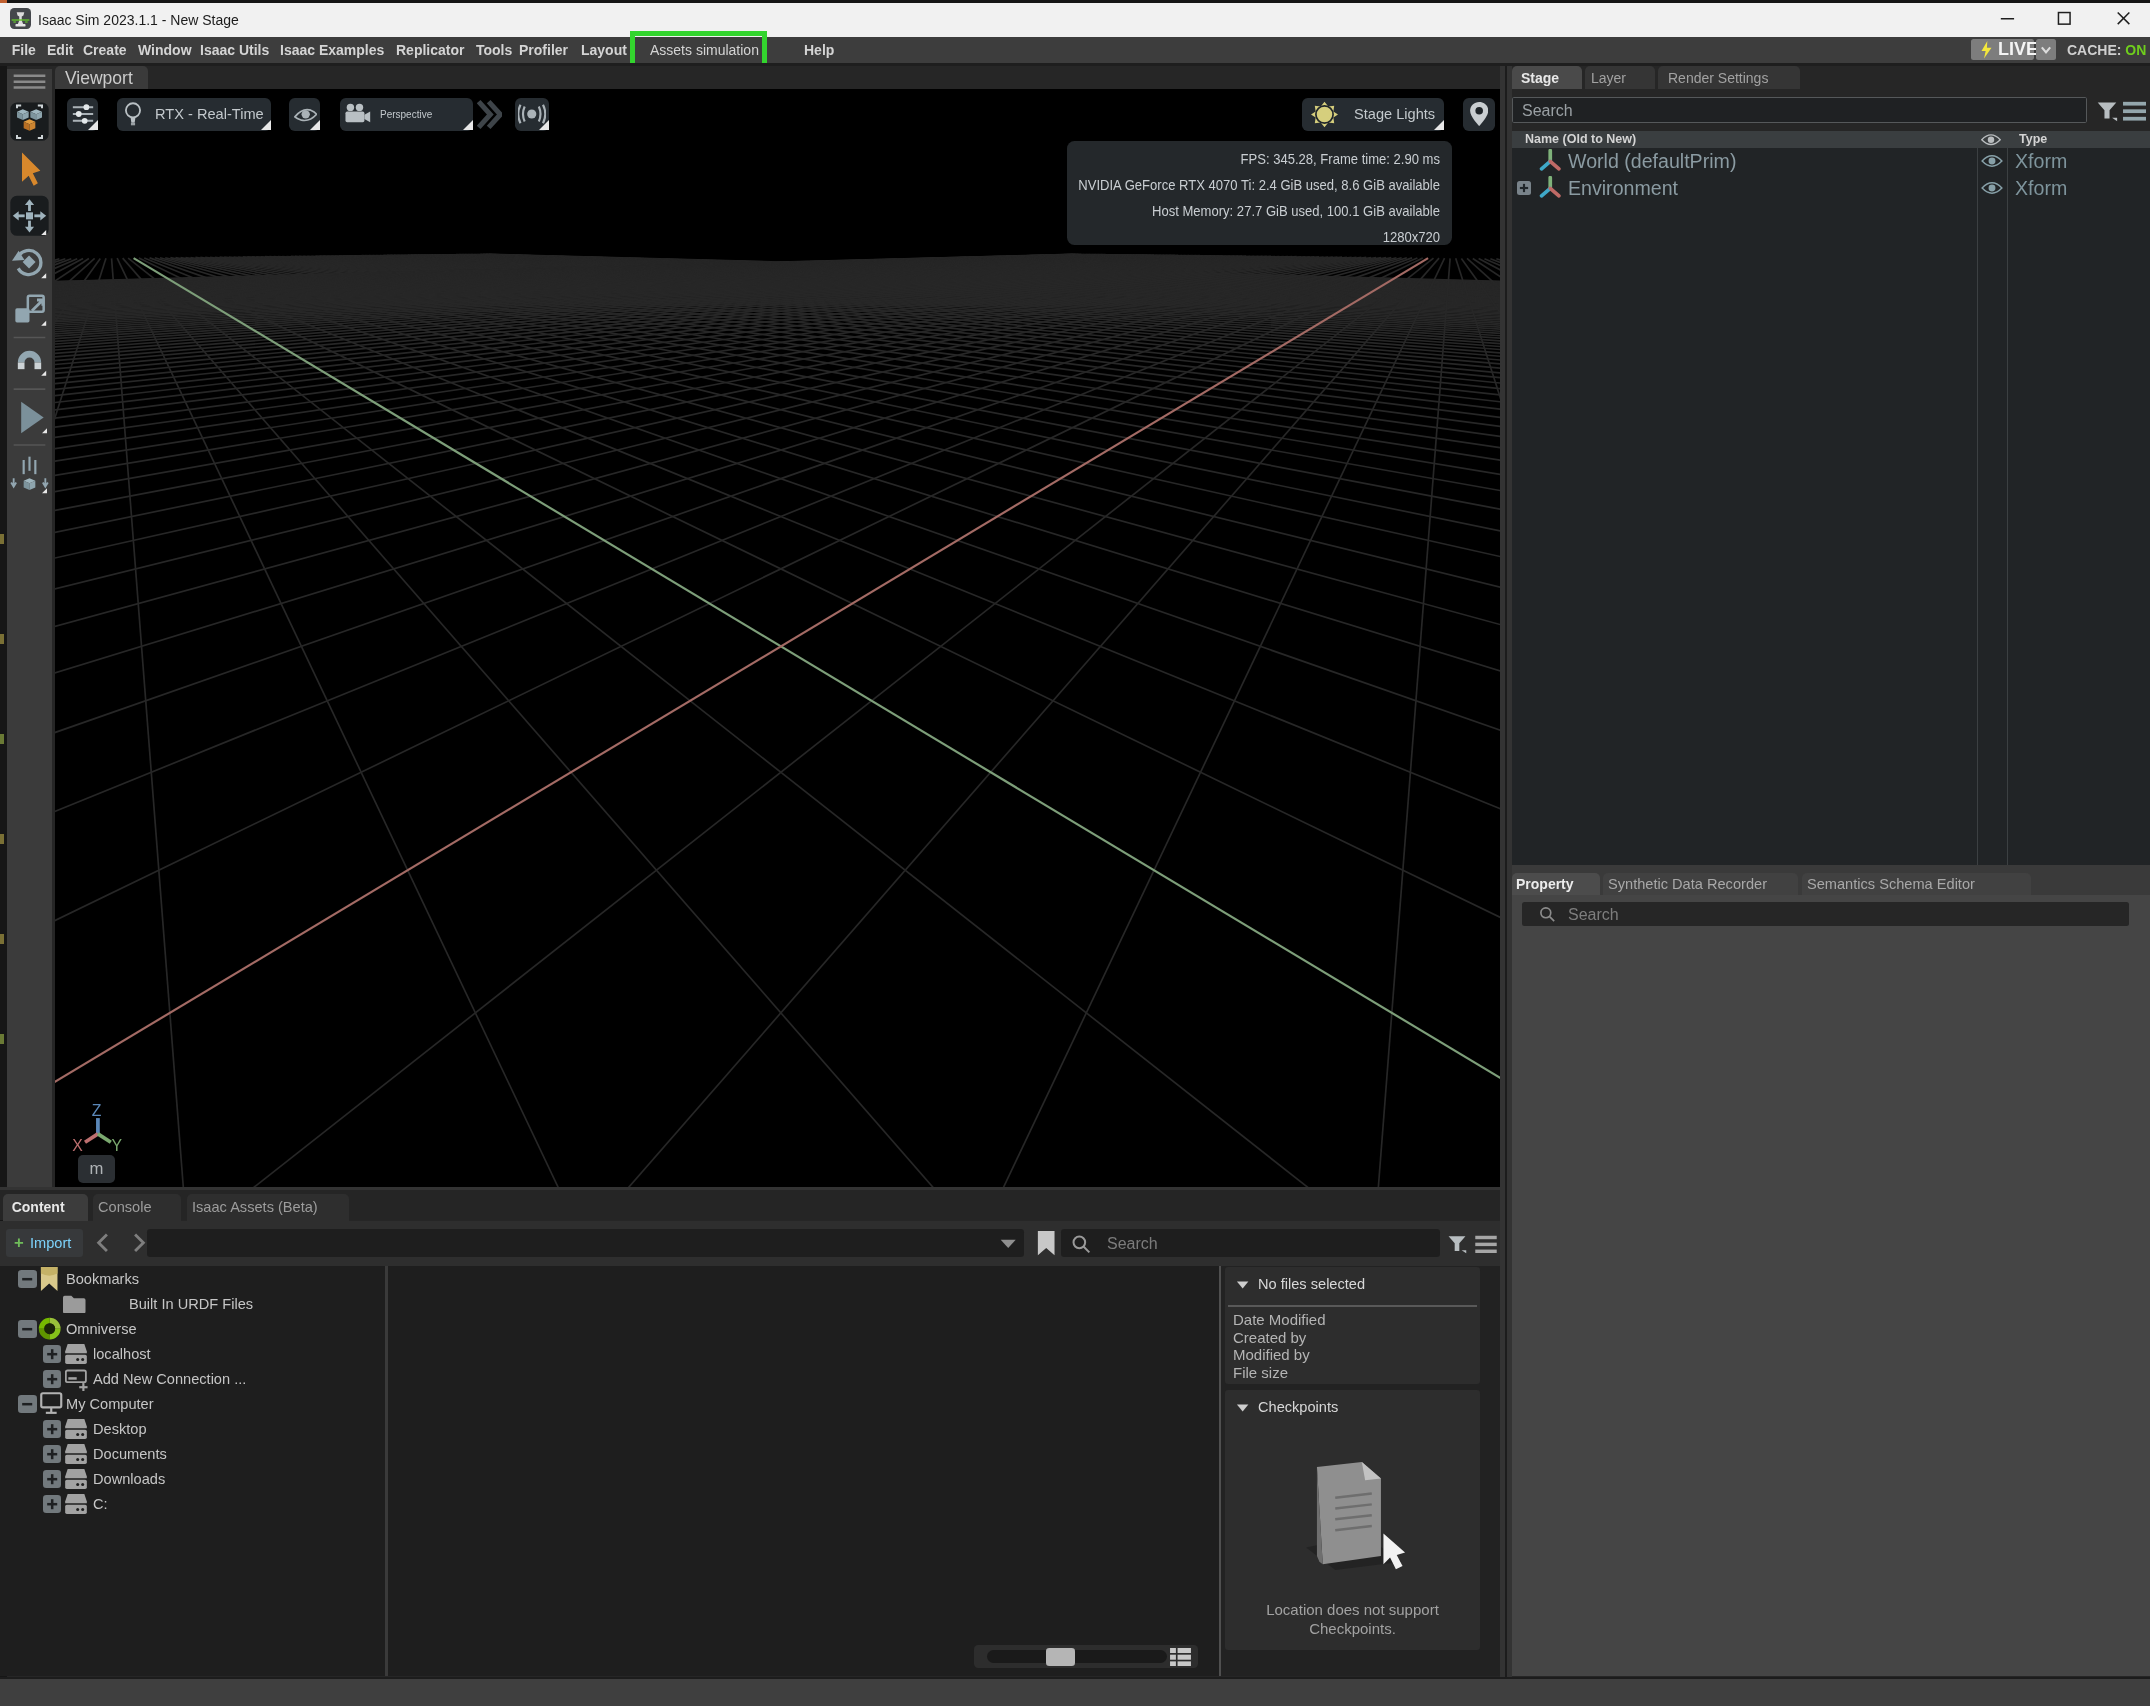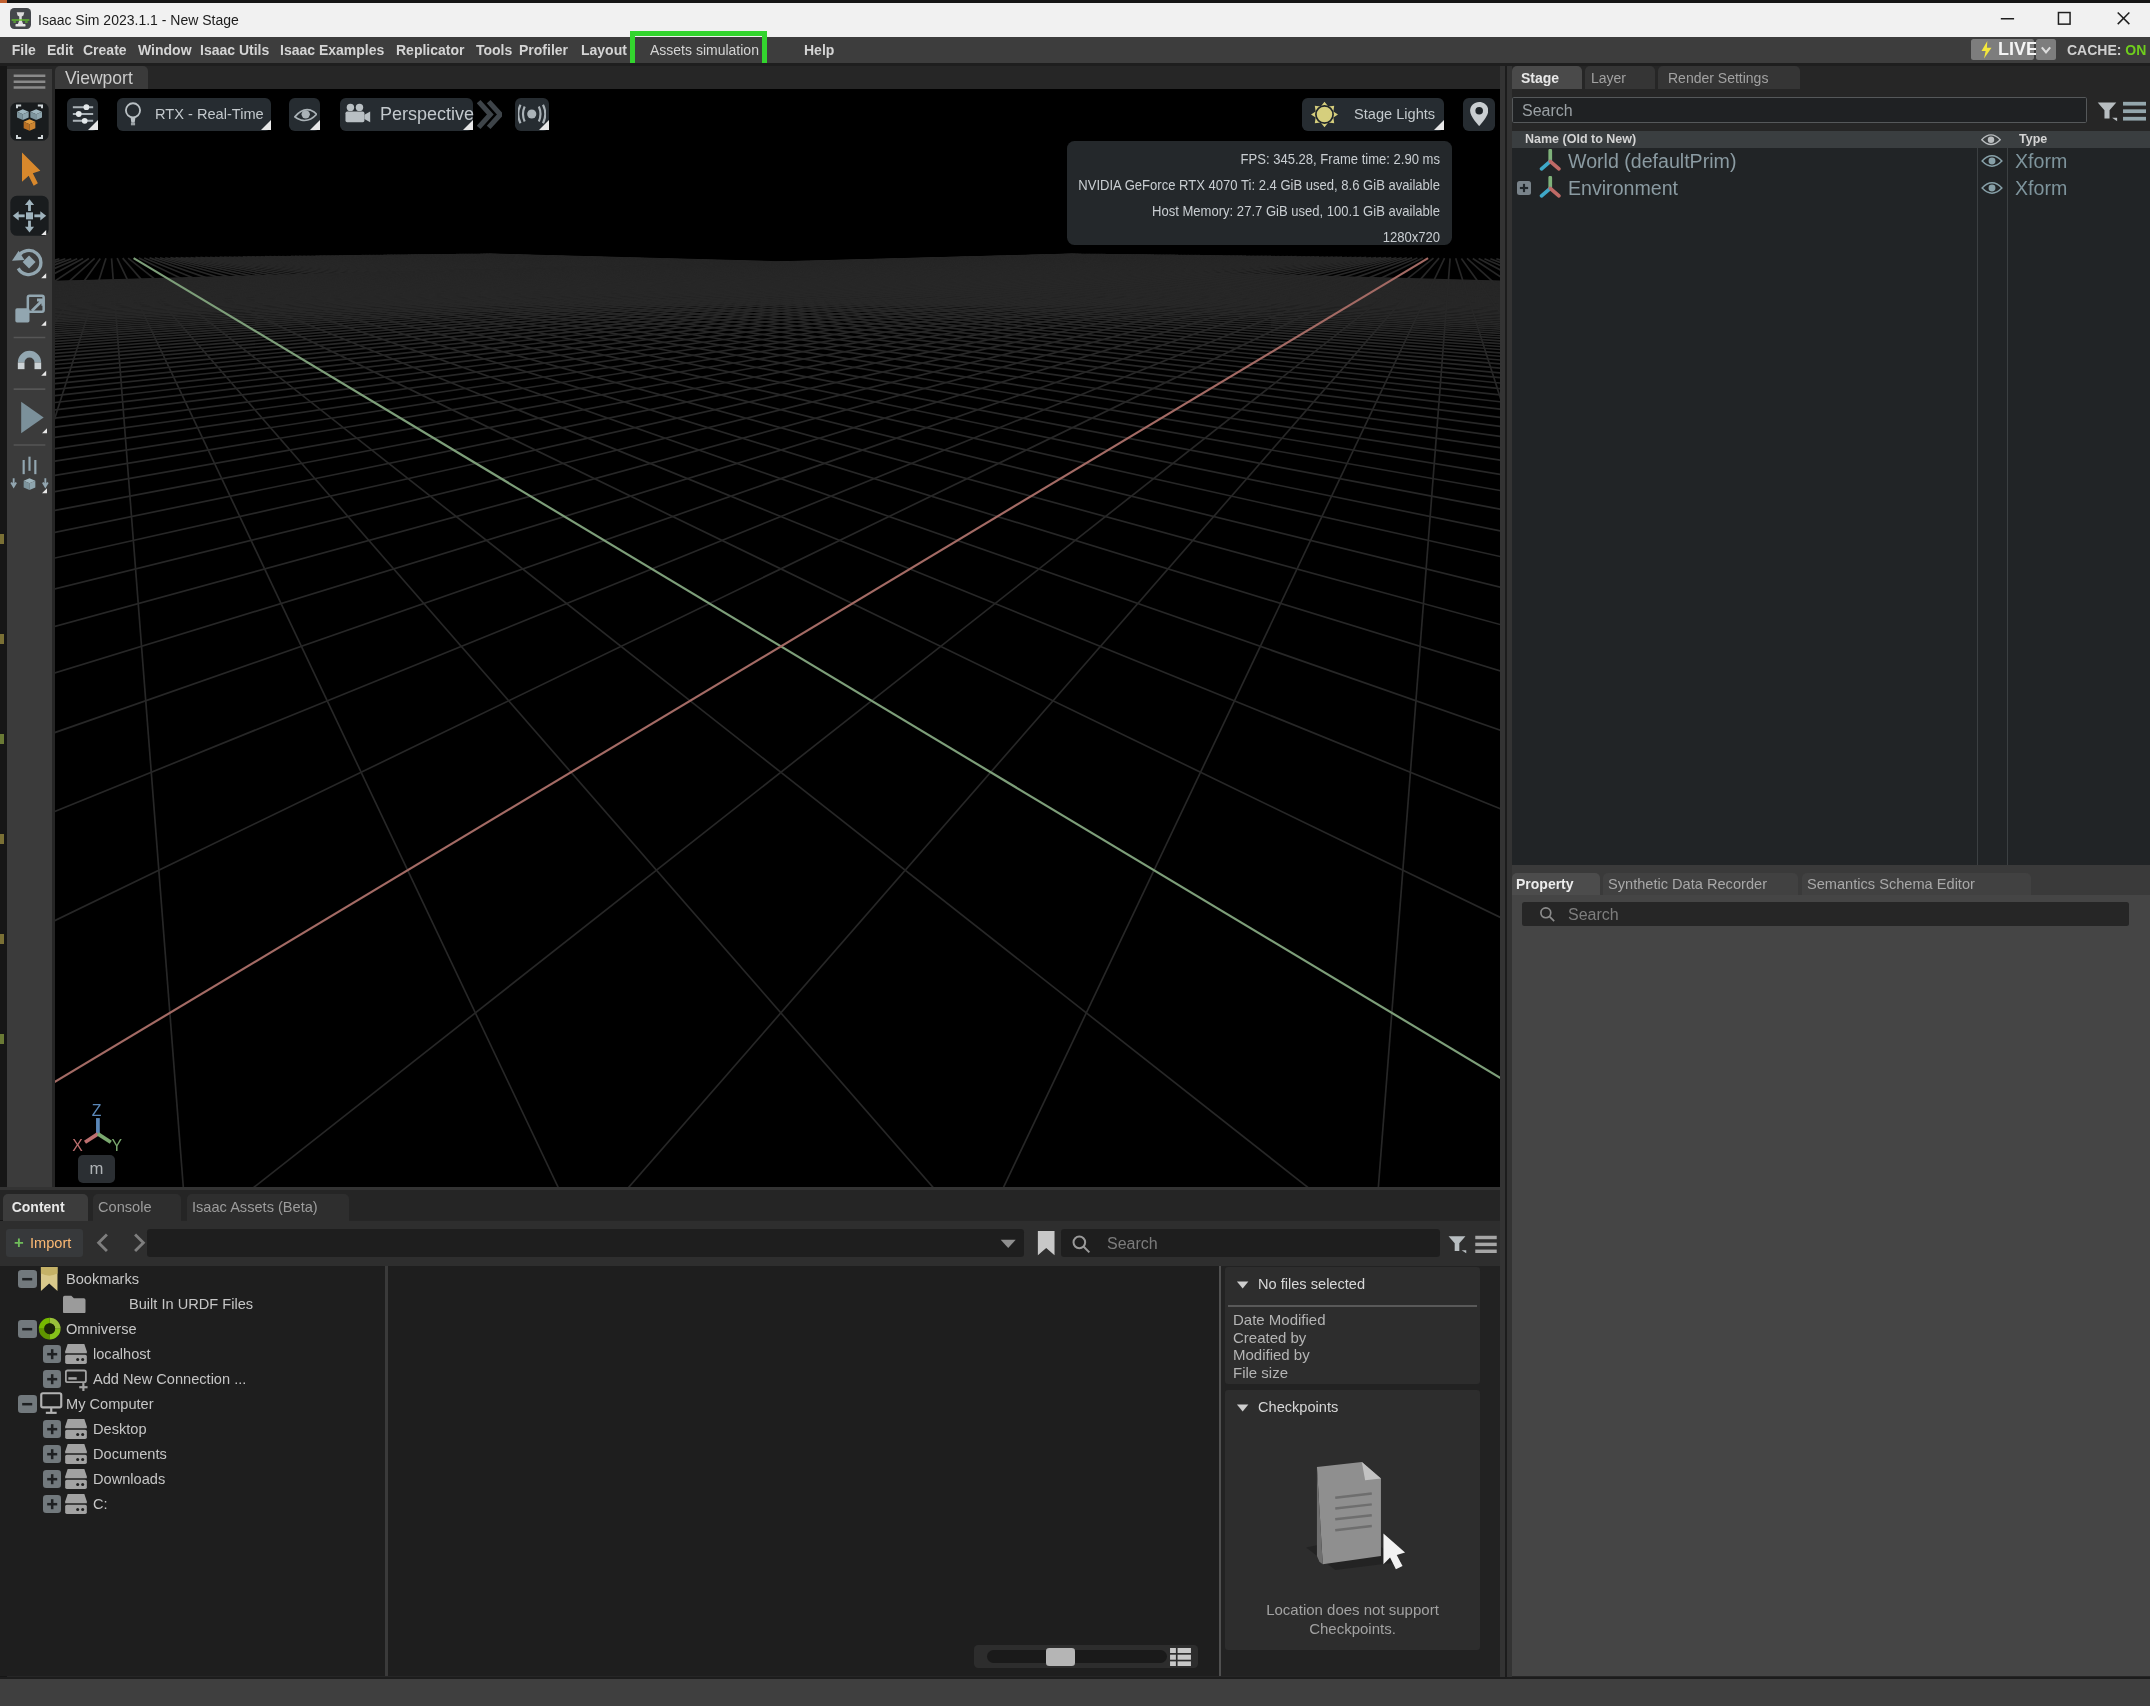--- a/index.html
+++ b/index.html
@@ -373,21 +373,21 @@
     <path d="M1 13 Q10 2 20 5 Q25 7 27 10 Q19 19 9 17 Q3 15 1 13 Z" fill="none" stroke="#aab2b7" stroke-width="2"></path>
     <circle cx="14" cy="10" r="5" fill="#aab2b7"></circle>
   </svg>
   <div class="abs" style="left:340px;top:98px;width:133px;height:33px;background:#262c31;border-radius:5.8px;"></div>
   <svg class="abs" style="left:343px;top:103px;" width="28" height="22" viewBox="0 0 34 26">
     <circle cx="9" cy="5" r="4.5" fill="#b9c0c4"></circle>
     <circle cx="20" cy="5" r="4.5" fill="#b9c0c4"></circle>
     <rect x="3" y="10" width="23" height="13" rx="2" fill="#b9c0c4"></rect>
     <path d="M26 14 L33 10 L33 23 L26 19 Z" fill="#b9c0c4"></path>
   </svg>
-  <div class="abs" style="left:380px;top:98px;height:33px;line-height:33px;font-size:18px;color:#c3c9cd;">Perspective</div>
+  <div class="abs" style="left:380px;top:98px;height:33px;line-height:33px;font-size:10px;color:#c3c9cd;">Perspective</div>
   <svg class="abs" style="left:477px;top:98px;" width="25" height="33" viewBox="0 0 30 39">
     <path d="M2 4 L16 19.5 L2 35" fill="none" stroke="#3e4449" stroke-width="6"></path>
     <path d="M14 4 L28 19.5 L14 35" fill="none" stroke="#3e4449" stroke-width="6"></path>
   </svg>
   <div class="abs" style="left:515px;top:98px;width:34px;height:33px;background:#262c31;border-radius:5.8px;"></div>
   <svg class="abs" style="left:518px;top:104px;" width="27.5" height="20" viewBox="0 0 33 24">
     <circle cx="16.5" cy="12" r="5.5" fill="#aab2b7"></circle>
     <path d="M8 3 Q4 12 8 21" fill="none" stroke="#aab2b7" stroke-width="2.6"></path>
     <path d="M25 3 Q29 12 25 21" fill="none" stroke="#aab2b7" stroke-width="2.6"></path>
     <path d="M3 1 Q-2.5 12 3 23" fill="none" stroke="#aab2b7" stroke-width="2.6"></path>
@@ -524,21 +524,21 @@
   <div class="abs" style="left:3.3px;top:1194px;width:85px;height:27px;background:#3c3c3c;border-radius:5px 5px 0 0;"></div>
   <div class="abs" style="left:11.7px;top:1194px;height:27px;font-size:14px;font-weight:700;color:#e8e8e8;line-height:27.5px;">Content</div>
   <div class="abs" style="left:93px;top:1194px;width:88px;height:27px;background:#2e2e2e;border-radius:5px 5px 0 0;"></div>
   <div class="abs" style="left:98px;top:1194px;height:27px;font-size:14.6px;color:#9d9d9d;line-height:27.5px;">Console</div>
   <div class="abs" style="left:187px;top:1194px;width:162px;height:27px;background:#2e2e2e;border-radius:5px 5px 0 0;"></div>
   <div class="abs" style="left:192px;top:1194px;height:27px;font-size:14.6px;color:#9d9d9d;line-height:27.5px;">Isaac Assets (Beta)</div>
 
   <div class="abs" style="left:0;top:1221px;width:1500px;height:46px;background:#2e2e2e;"></div>
   <div class="abs" style="left:5.8px;top:1229px;width:77px;height:28px;background:#37393b;border-radius:3.3px;"></div>
   <div class="abs" style="left:14px;top:1229px;height:28px;line-height:28px;font-size:16.7px;color:#6fbc5a;font-weight:700;">+</div>
-  <div class="abs" style="left:30px;top:1229px;height:28px;line-height:29px;font-size:14.6px;color:#fdba74;">Import</div>
+  <div class="abs" style="left:30px;top:1229px;height:28px;line-height:29px;font-size:14.6px;color:#7dd3fc;">Import</div>
   <svg class="abs" style="left:92px;top:1231px;" width="58" height="23.4" viewBox="0 0 70 28">
     <path d="M18 4 L8 14 L18 24" fill="none" stroke="#7e7e7e" stroke-width="3.4"></path>
     <path d="M52 4 L62 14 L52 24" fill="none" stroke="#7e7e7e" stroke-width="3.4"></path>
   </svg>
   <div class="abs" style="left:147px;top:1229px;width:877px;height:28px;background:#1e1e1e;border-radius:3.3px;"></div>
   <svg class="abs" style="left:999px;top:1238px;" width="18.4" height="11.7" viewBox="0 0 22 14">
       <path d="M2 2 L11 12 L20 2 Z" fill="#8f8f8f"></path>
     </svg>
   <svg class="abs" style="left:1037px;top:1231px;" width="18.4" height="25" viewBox="0 0 22 30">
     <path d="M1 0 L21 0 L21 29 L11 20.5 L1 29 Z" fill="#c8c8c8"></path>

